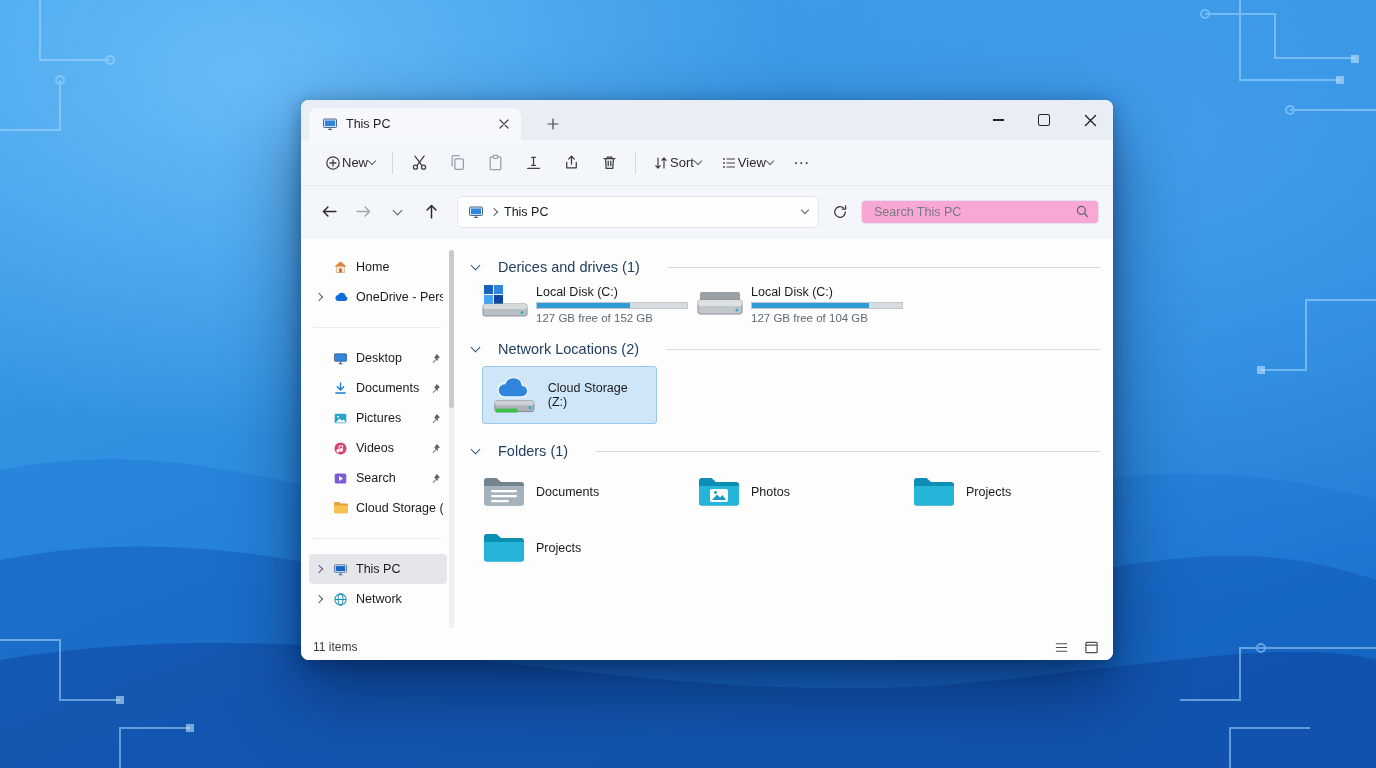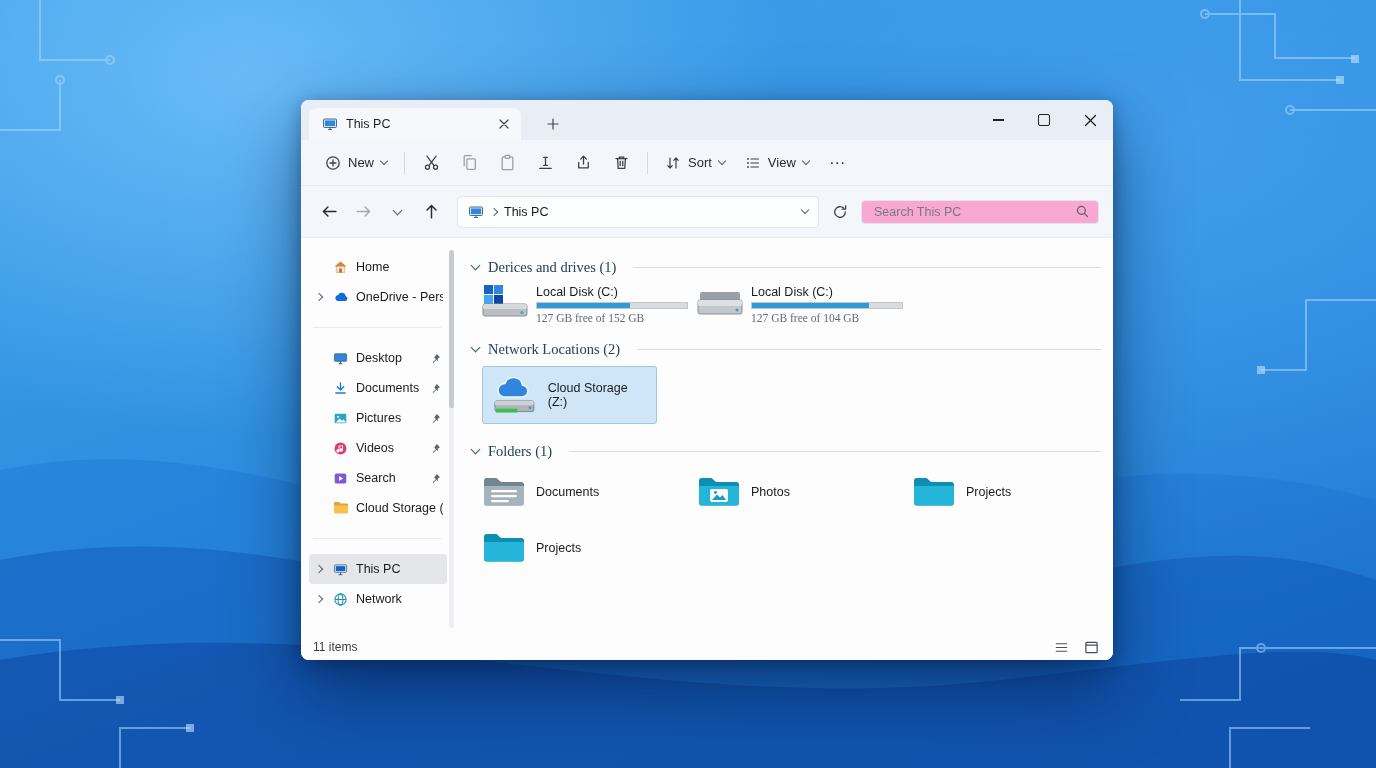--- a/index.html
+++ b/index.html
@@ -28,21 +28,21 @@
   .newtab-btn{position:absolute;left:238px;top:10px;width:28px;height:28px;border-radius:4px;
     display:flex;align-items:center;justify-content:center;}
   .caption{position:absolute;right:0;top:0;height:40px;display:flex;}
   .cap-btn{width:46px;height:40px;display:flex;align-items:center;justify-content:center;}
   .min-glyph{width:11px;height:1.4px;background:#222;}
   .max-glyph{width:10px;height:10px;border:1.4px solid #222;border-radius:2px;}
 
   
   .toolbar{position:absolute;left:0;top:40px;right:0;height:46px;background:#f3f6fb;
     display:flex;align-items:center;padding:0 0 0 14px;border-bottom:1px solid #e6eaf1;box-sizing:border-box;}
-  .tb-btn{display:flex;align-items:center;gap:7px;height:34px;padding:0 10px;border-radius:5px;color:#2b2b2b;text-align:center;}
+  .tb-btn{display:flex;align-items:center;gap:1px;height:34px;padding:0 10px;border-radius:5px;color:#2b2b2b;text-align:center;}
   .tb-icon-btn{width:38px;height:34px;display:flex;align-items:center;justify-content:center;border-radius:5px;}
   .tb-sep{width:1px;height:22px;background:#d3d8e1;margin:0 7px;}
   .tb-label{font-size:13px;}
   .more-dots{font-size:17px;letter-spacing:1px;color:#333;line-height:10px;padding-bottom:8px;}
 
   
   .addressbar{position:absolute;left:0;top:86px;right:0;height:52px;background:#f3f6fb;
     display:flex;align-items:center;padding:0 14px;gap:6px;box-sizing:border-box;border-bottom:1px solid #e9edf3;}
   .nav-btn{width:28px;height:28px;display:flex;align-items:center;justify-content:center;border-radius:4px;flex:0 0 auto;}
   .crumb-field{flex:1;height:32px;background:#fdfefe;border:1px solid #e2e6ec;border-radius:4px;
@@ -72,30 +72,30 @@
   .pin{margin-left:auto;flex:0 0 auto;display:flex;align-items:center;padding-right:2px;}
   .side-divider{height:1px;background:#e8eaee;margin:15px 10px 15px 12px;}
 
   
   .v-scroll{position:absolute;left:148px;top:150px;bottom:32px;width:5px;background:#edeff3;border-radius:3px;}
   .v-thumb{position:absolute;left:0;top:0;width:5px;height:158px;background:#c6cad1;border-radius:3px;}
 
   
   .content{position:absolute;left:163px;top:146px;right:6px;bottom:26px;padding:10px 4px 0 6px;box-sizing:border-box;
     background:#fdfdfe;overflow:hidden;}
-  .section-header{display:flex;align-items:center;gap:9px;color:#24405c;font-size:14.5px;height:22px;margin:0 2px 6px 2px;font-family:Liberation Serif, serif;}
+  .section-header{display:flex;align-items:center;gap:19px;color:#24405c;font-size:14.5px;height:22px;margin:0 2px 6px 2px;}
   .section-header .chv{border-color:#3a566f;}
   .h-rule{flex:1;height:1px;background:#d9dde3;margin-left:8px;}
   .tile-row{display:flex;margin:4px 0 14px 12px;}
   .drive-tile{width:215px;display:flex;gap:8px;align-items:flex-start;}
   .drive-info{display:flex;flex-direction:column;gap:3px;padding-top:1px;}
   .drive-name{font-size:12.5px;color:#1b1b1b;}
   .drive-bar{width:152px;height:7px;background:#d8dbdf;border:1px solid #c3c7cc;box-sizing:border-box;}
   .drive-bar-fill{height:100%;background:#2e9bd6;}
-  .drive-free{font-size:11.5px;color:#5f6a73;font-family:Liberation Serif, serif;}
+  .drive-free{font-size:11.5px;color:#5f6a73;}
   .net-tile{width:175px;height:58px;background:#cfe6f8;border:1px solid #9cc7ea;border-radius:3px;
     display:flex;align-items:center;gap:10px;padding:0 8px;box-sizing:border-box;margin:6px 0 16px 12px;}
   .folder-tile{width:215px;height:48px;display:flex;align-items:center;gap:10px;}
   .item-label{font-size:12.5px;color:#1b1b1b;}
   .folders-wrap{display:flex;flex-wrap:wrap;width:660px;margin:2px 0 0 12px;row-gap:8px;}
 
   
   .statusbar{position:absolute;left:0;bottom:0;right:0;height:26px;display:flex;align-items:center;
     padding:0 12px;box-sizing:border-box;font-size:12px;color:#3c3c3c;background:#fdfdfe;}
   .status-views{margin-left:auto;display:flex;gap:10px;align-items:center;}

